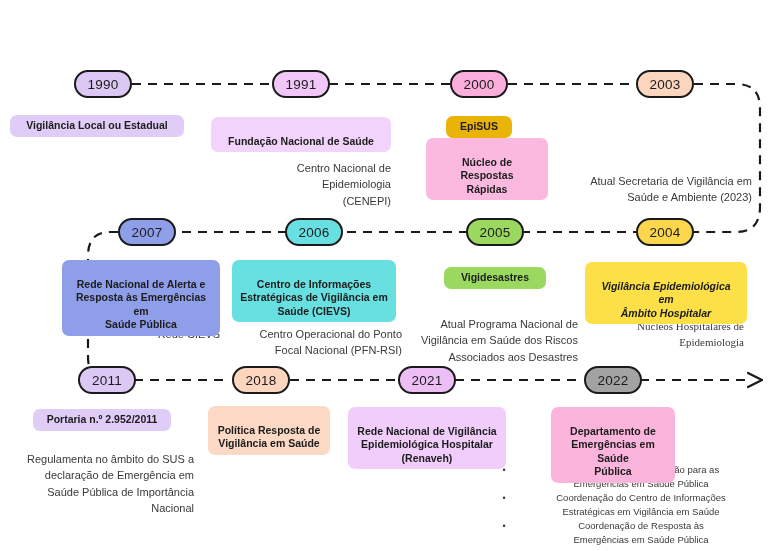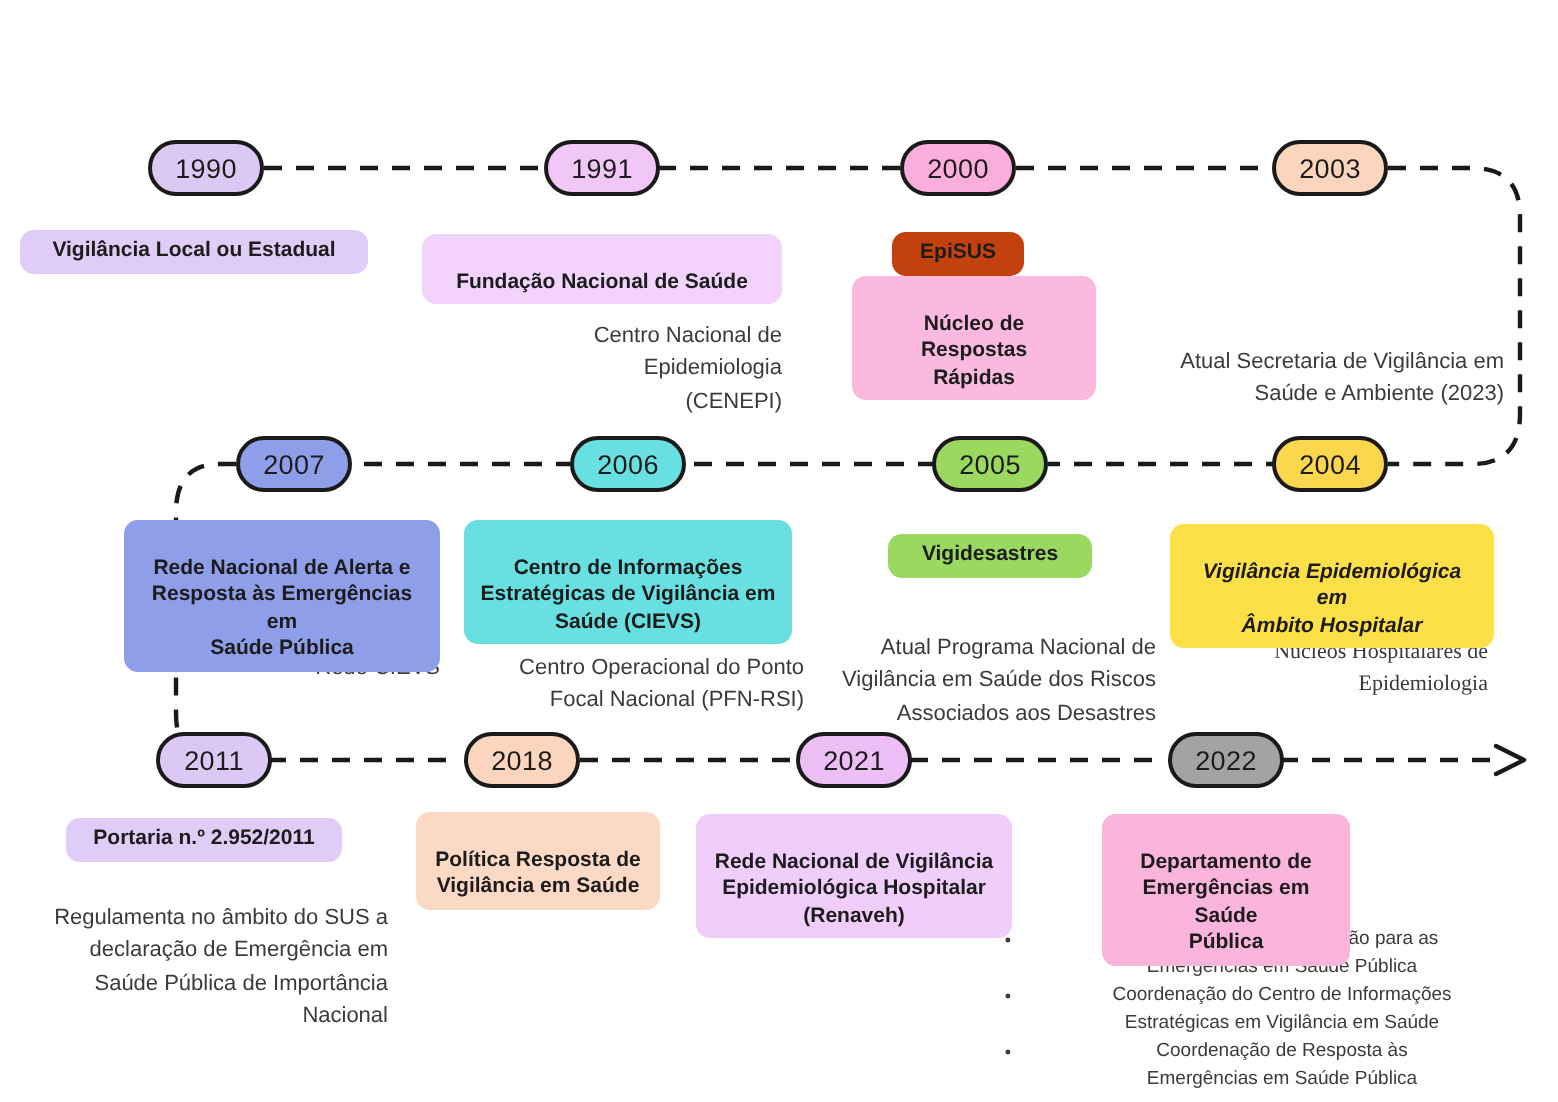--- a/index.html
+++ b/index.html
@@ -96,21 +96,21 @@
   </div>
   <div class="desc" style="left:211px;top:139px;width:180px;white-space:pre-line;">
     <span>Centro Nacional de
 Epidemiologia
 (CENEPI)</span>
   </div>
 
   <div class="year-pill" style="left:450px;top:66px;width:58px;background:#fbaedc;">
     <span>2000</span>
   </div>
-  <div class="tag" style="left:446px;top:112px;width:66px;background:#c2410c;">
+  <div class="tag" style="left:446px;top:112px;width:66px;background:#eab308;">
     <span>EpiSUS</span>
   </div>
   <div class="tag" style="left:426px;top:134px;width:122px;background:#fbb9df;white-space:pre-line;">
     <span>Núcleo de Respostas
 Rápidas</span>
   </div>
 
   <div class="year-pill" style="left:636px;top:66px;width:58px;background:#fbd5bd;">
     <span>2003</span>
   </div>

